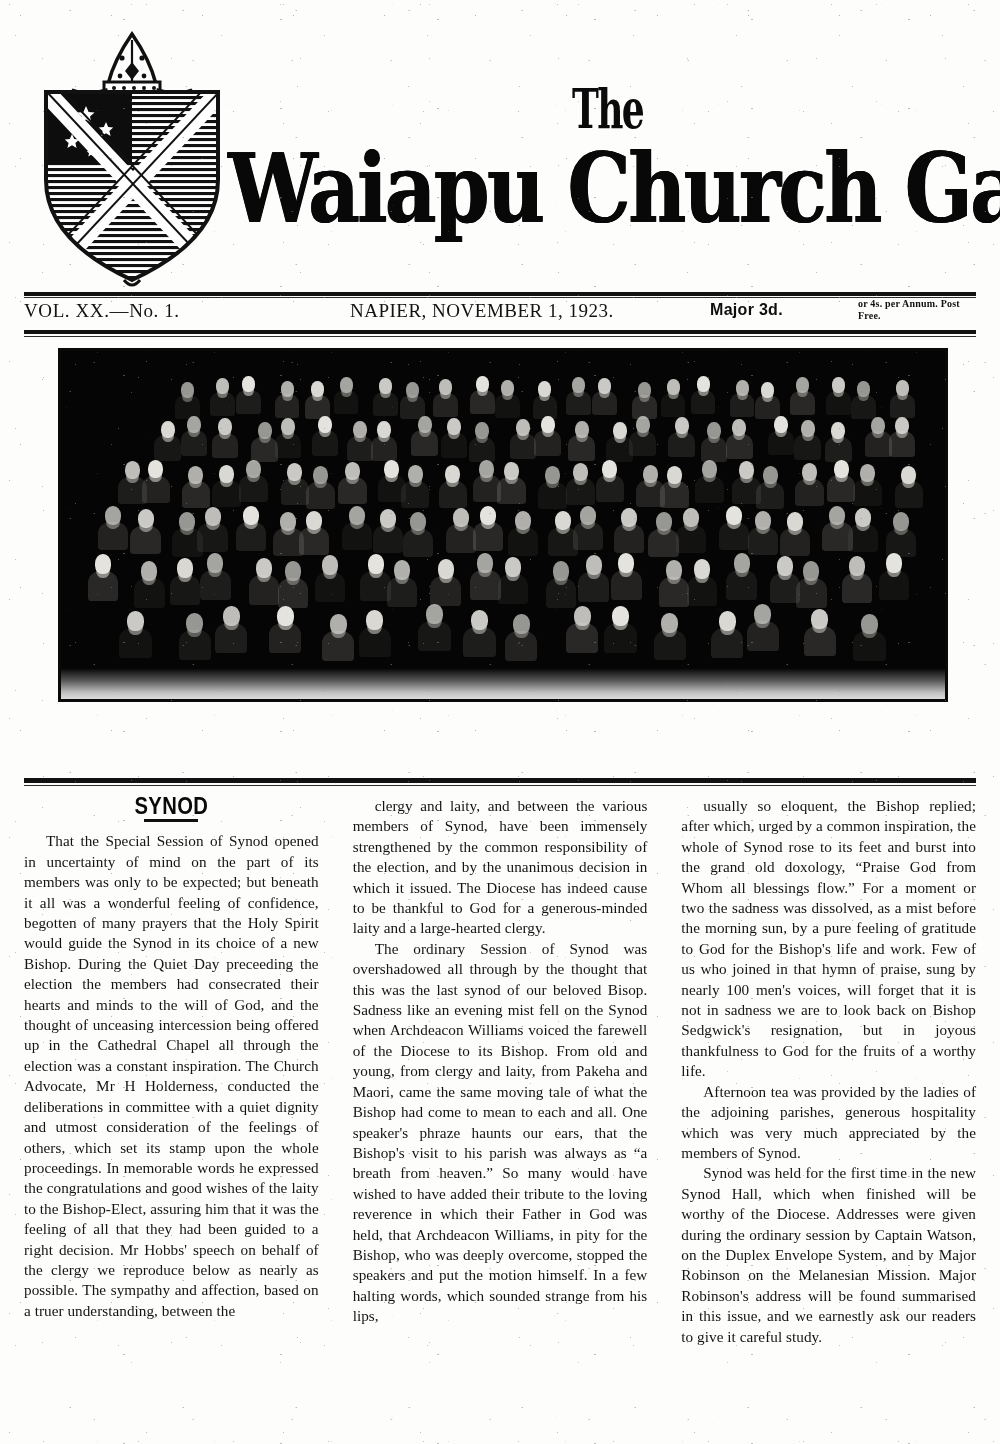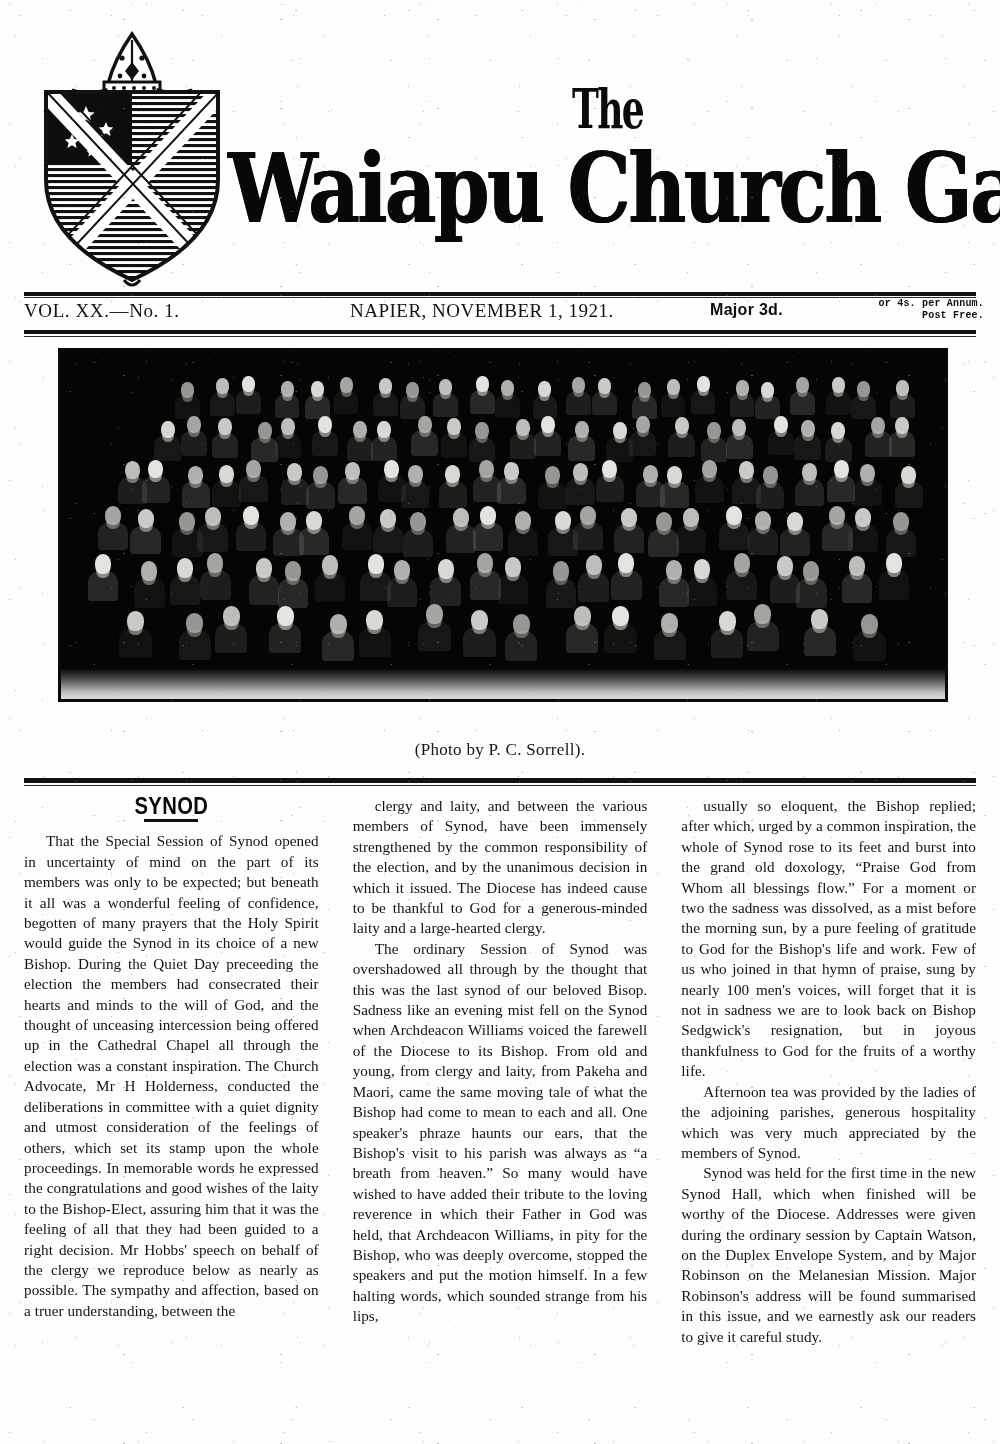--- a/index.html
+++ b/index.html
@@ -136,22 +136,22 @@
     font-family: "Liberation Sans", sans-serif;
     font-weight: 700;
     font-size: 16px;
     letter-spacing: .3px;
     color: #0d0d0d;
   }
   .imprint-sub {
     position: absolute;
     left: 858px; top: 0px;
     width: 126px;
-    text-align: right;
-    font-family: Liberation Mono, monospace;
+    text-align: left;
+    font-family: Liberation Serif, serif;
     font-weight: 700;
     font-size: 10px;
     line-height: 12px;
     letter-spacing: .2px;
     color: #101010;
   }
 
   
   .photo-frame {
     position: absolute;
@@ -320,21 +320,21 @@
 
     <div class="masthead-the">The</div>
     <div class="masthead-title">Waiapu Church Gazette.</div>
   </div>
 
   <div class="rule-heavy" style="top:292px;height:4px;"></div>
   <div class="rule-thin" style="top:297px;height:1px;"></div>
 
   <div class="imprint">
     <div class="imprint-vol">VOL. XX.—No. 1.</div>
-    <div class="imprint-place">NAPIER, NOVEMBER 1, 1921.</div>
+    <div class="imprint-place">NAPIER, NOVEMBER 1, 1923.</div>
     <div class="imprint-price">Major 3d.</div>
     <div class="imprint-sub">or 4s. per Annum. Post Free.</div>
   </div>
 
   <div class="rule-heavy" style="top:330px;height:4px;"></div>
   <div class="rule-thin" style="top:336px;height:1px;"></div>
 
   <div class="photo-frame">
     <div class="photo-inner"></div>
     <div class="faces" id="faces">
@@ -603,21 +603,20 @@
         <div class="torso" style="left: 685.675px; top: 270.179px; width: 32.3px; height: 30px; opacity: 0.37;"></div>
         <div class="face" style="left: 693.325px; top: 253.179px; width: 17px; height: 20px; opacity: 0.68;"></div>
         <div class="torso" style="left: 742.604px; top: 275.093px; width: 32.3px; height: 30px; opacity: 0.44;"></div>
         <div class="face" style="left: 750.254px; top: 258.093px; width: 17px; height: 20px; opacity: 0.84;"></div>
         <div class="torso" style="left: 792.406px; top: 279.784px; width: 32.3px; height: 30px; opacity: 0.16;"></div>
         <div class="face" style="left: 800.056px; top: 262.784px; width: 17px; height: 20px; opacity: 0.62;"></div>
       </div>
     <div class="photo-ground"></div>
   </div>
 
-  <div class="photo-credit">(Photo by P. C. Sorrell).</div>
 
   <div class="rule-heavy" style="top:778px;height:5px;"></div>
   <div class="rule-thin" style="top:785px;height:1px;"></div>
 
   <div class="columns">
 
     <div class="col">
       <div class="headline">SYNOD</div>
       <div class="headline-rule"></div>
       <div id="col1-body">

